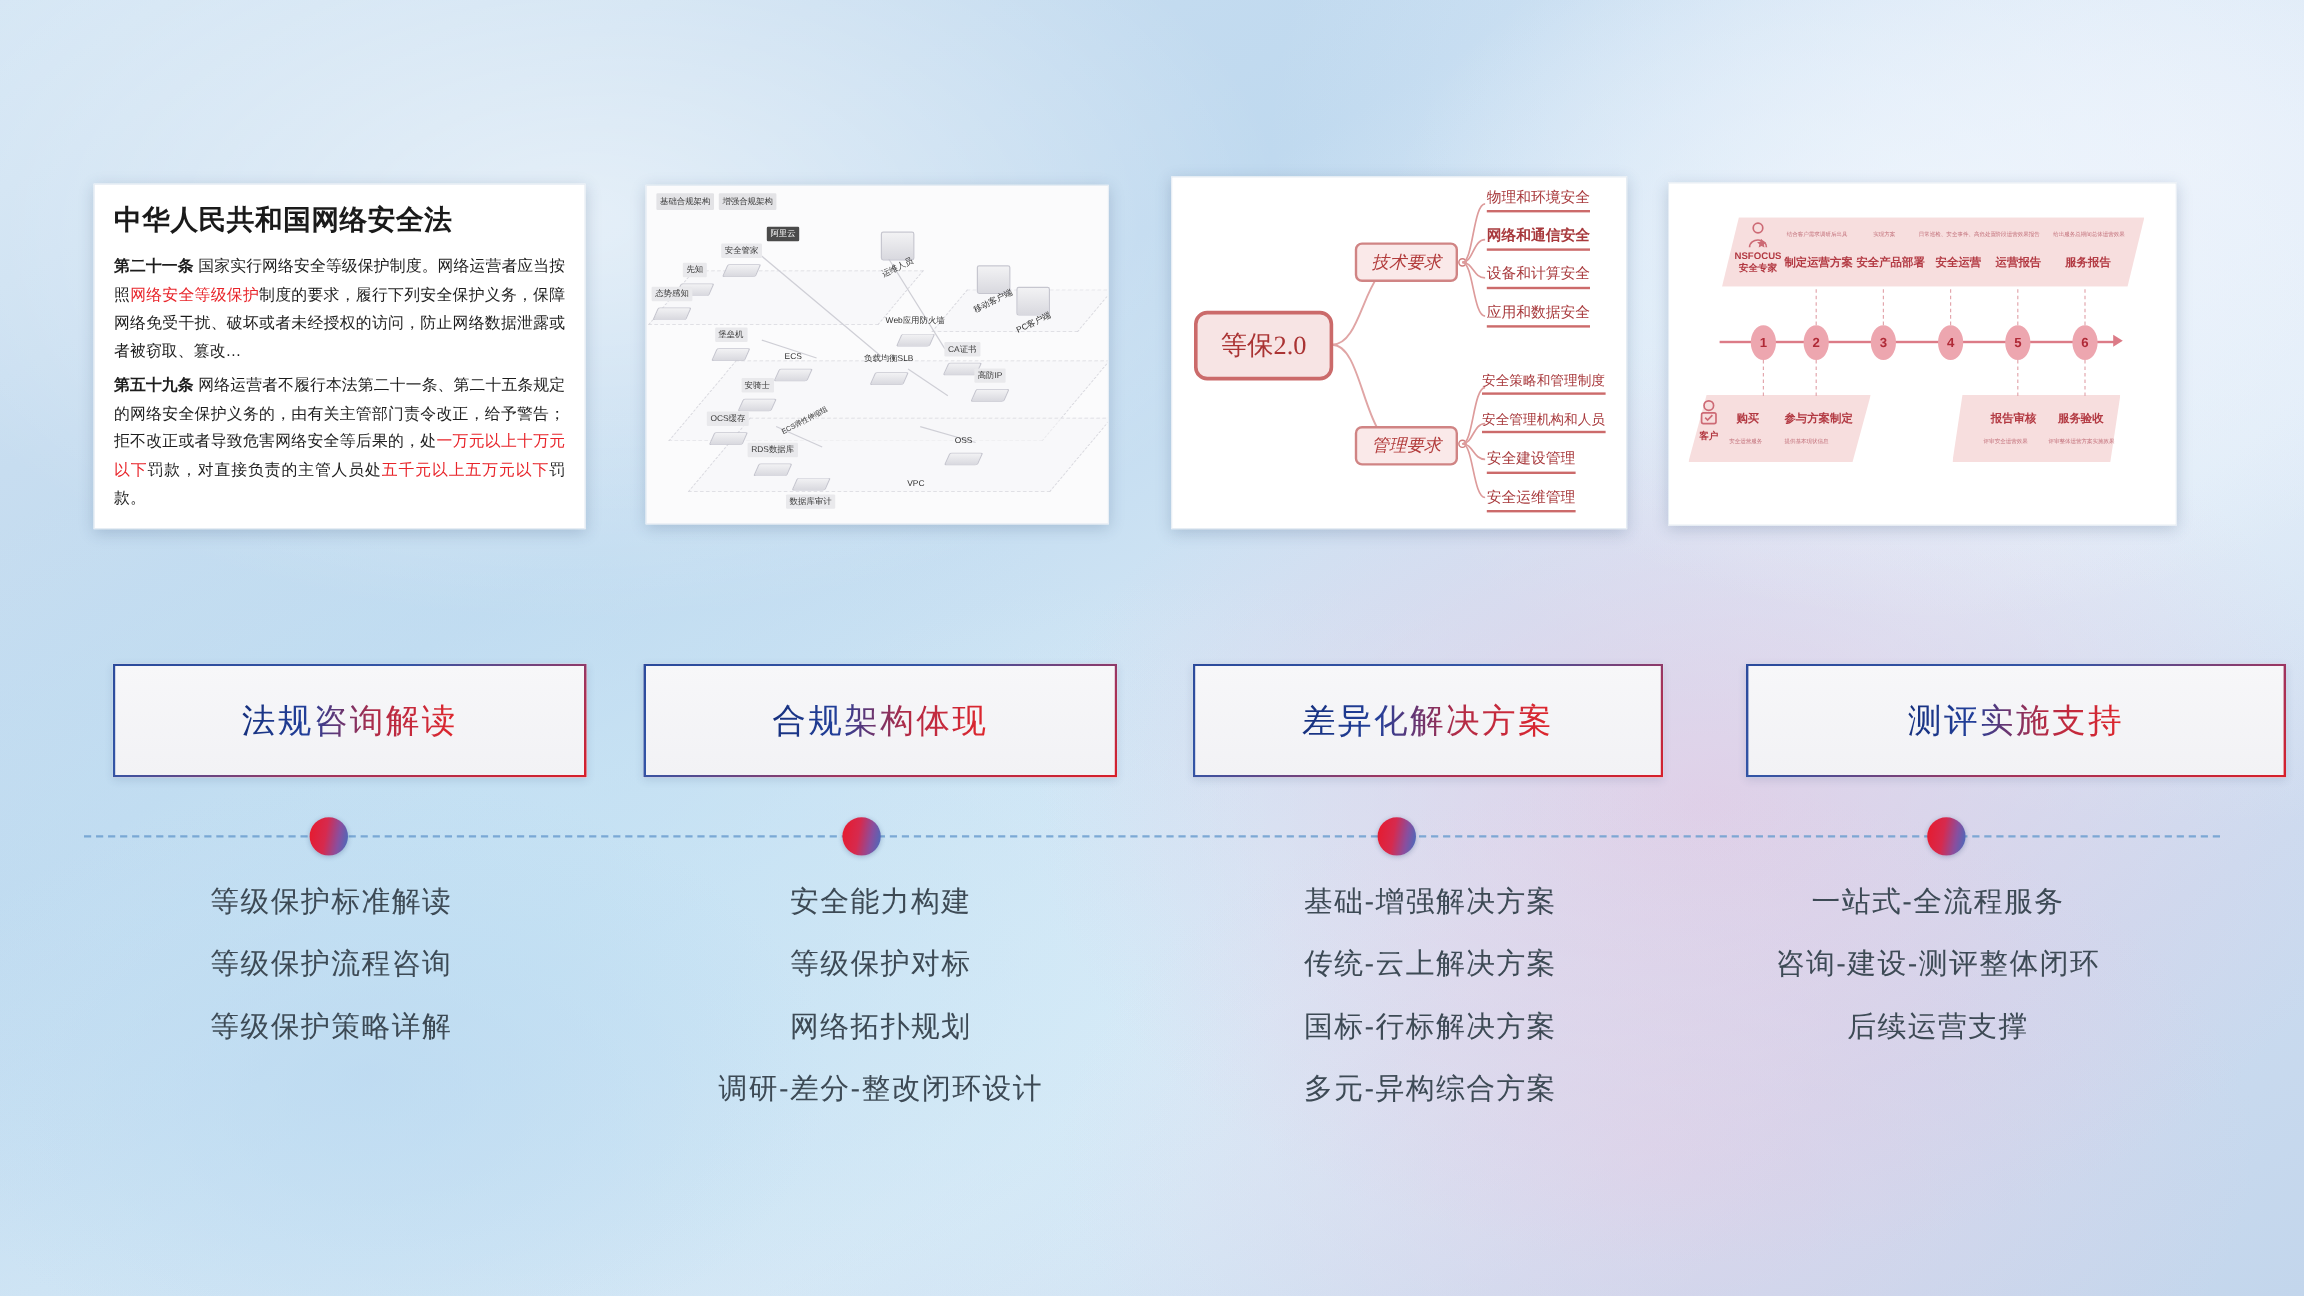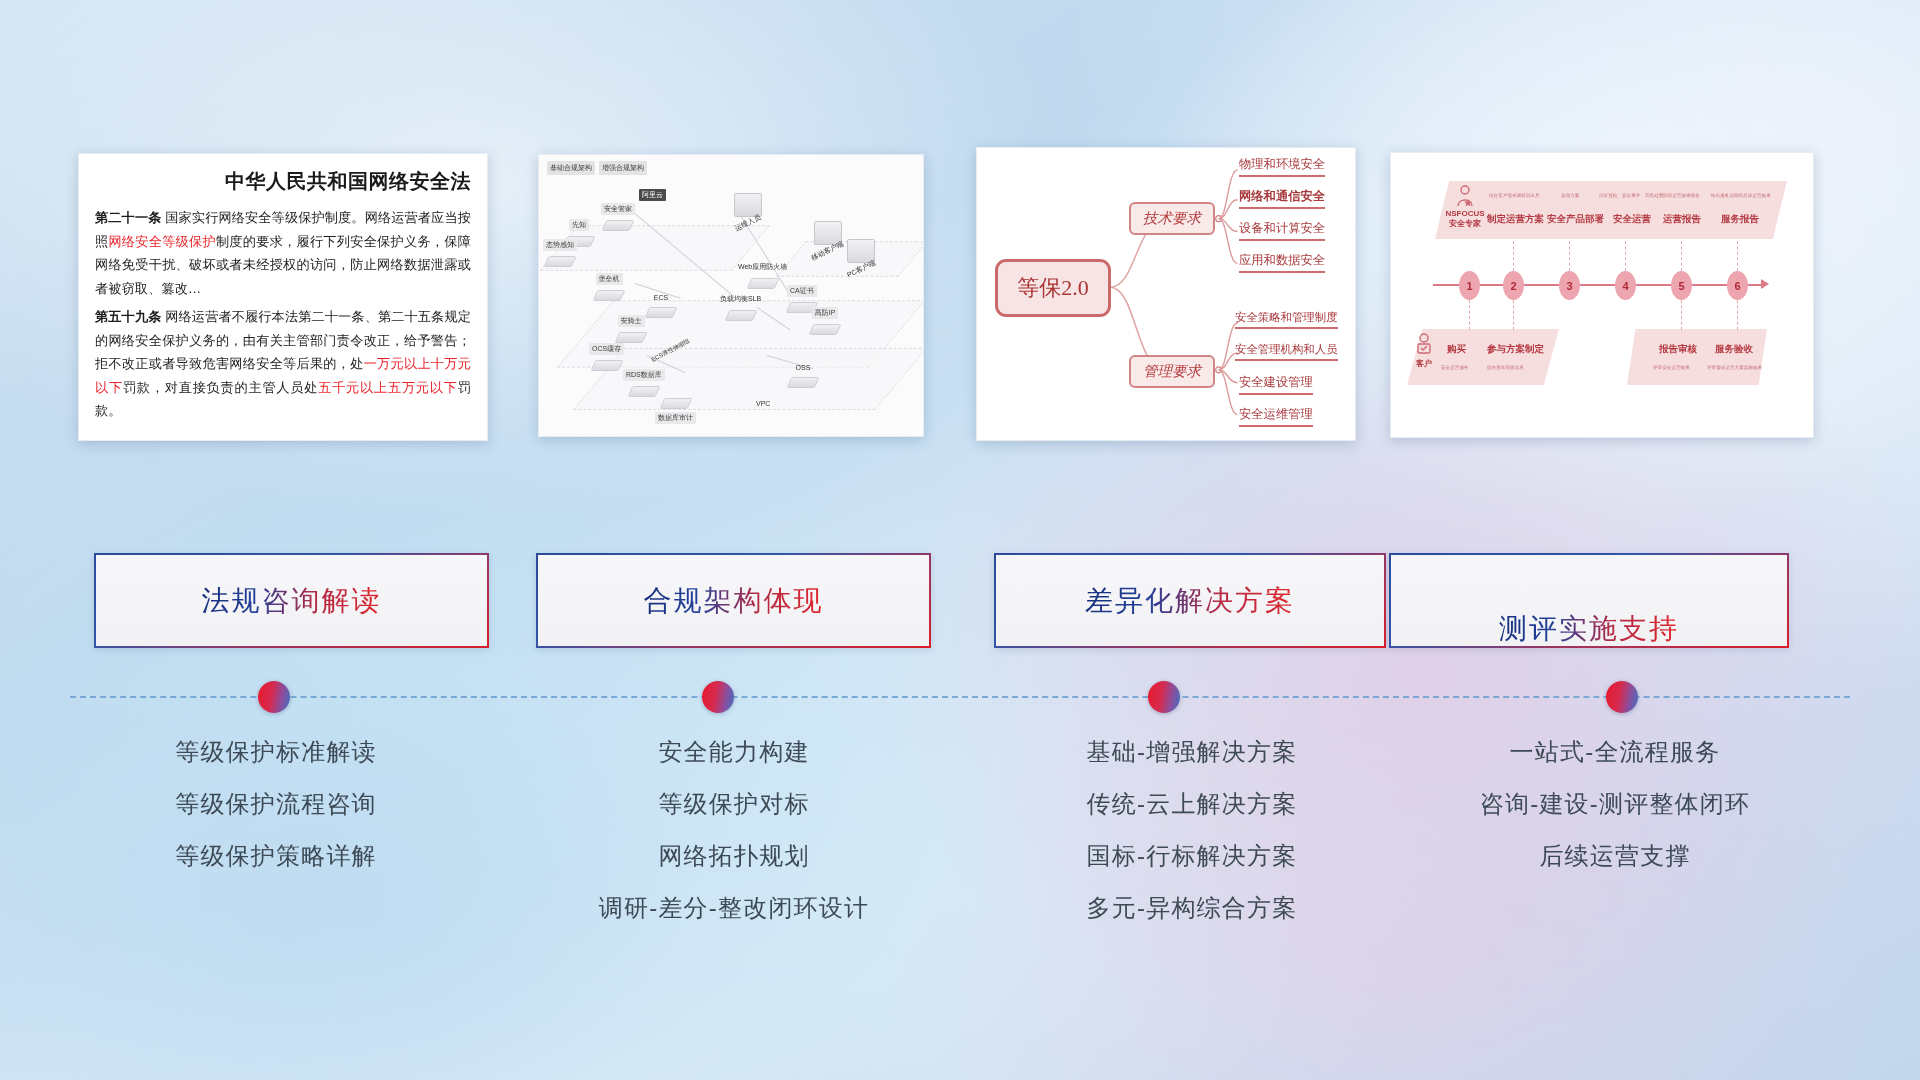--- a/index.html
+++ b/index.html
@@ -49,21 +49,21 @@
     box-sizing:border-box;overflow:hidden;
   }
   #card-law   {left:78px;  top:153px; width:410px; height:288px;}
   #card-arch  {left:538px; top:154px; width:386px; height:283px;}
   #card-mind  {left:976px; top:147px; width:380px; height:294px;}
   #card-time  {left:1390px;top:152px; width:424px; height:286px;}
 
   
   .law{padding:14px 16px 10px 16px;box-sizing:border-box;height:100%;}
   .law-title{
-    text-align:right;font-size:20px;font-weight:bold;color:#1a1a1a;
+    text-align:left;font-size:23px;font-weight:bold;color:#1a1a1a;
     letter-spacing:.5px;margin-bottom:11px;
   }
   .law-p{
     font-size:13.2px;line-height:1.78;color:#1d1d1d;text-align:justify;
     margin:0 0 5px 0;letter-spacing:.1px;
   }
   .law-p b{font-weight:bold;}
   .law-p .hl{color:#e8242a;}
 
   
@@ -166,21 +166,21 @@
     -webkit-mask-composite:xor;mask-composite:exclude;
   }
   .titlebox-text{
     position:relative;z-index:2;font-size:28px;font-weight:500;letter-spacing:2px;
     background:linear-gradient(90deg,#16307e 0%,#23409a 30%,#b22b46 62%,#e0262c 100%);
     -webkit-background-clip:text;background-clip:text;color:transparent;
   }
   #tb-0{left:94px;  top:553px; width:395px;}
   #tb-1{left:536px; top:553px; width:395px;}
   #tb-2{left:994px; top:553px; width:392px;}
-  #tb-3{left:1389px;top:553px; width:400px;align-items:flex-end;}
+  #tb-3{left:1455px;top:553px; width:450px;}
 
   
   .rail{
     position:absolute;left:70px;top:696px;width:1780px;height:0;
     border-top:2px dashed #6d9fd0;opacity:.85;
   }
   .rail-dot{
     position:absolute;width:32px;height:32px;border-radius:50%;top:681px;
     background:linear-gradient(100deg,#e8192b 0%,#d62a4e 42%,#8a4e9e 72%,#3f6fc0 100%);
     box-shadow:0 1px 4px rgba(30,60,110,.3);

